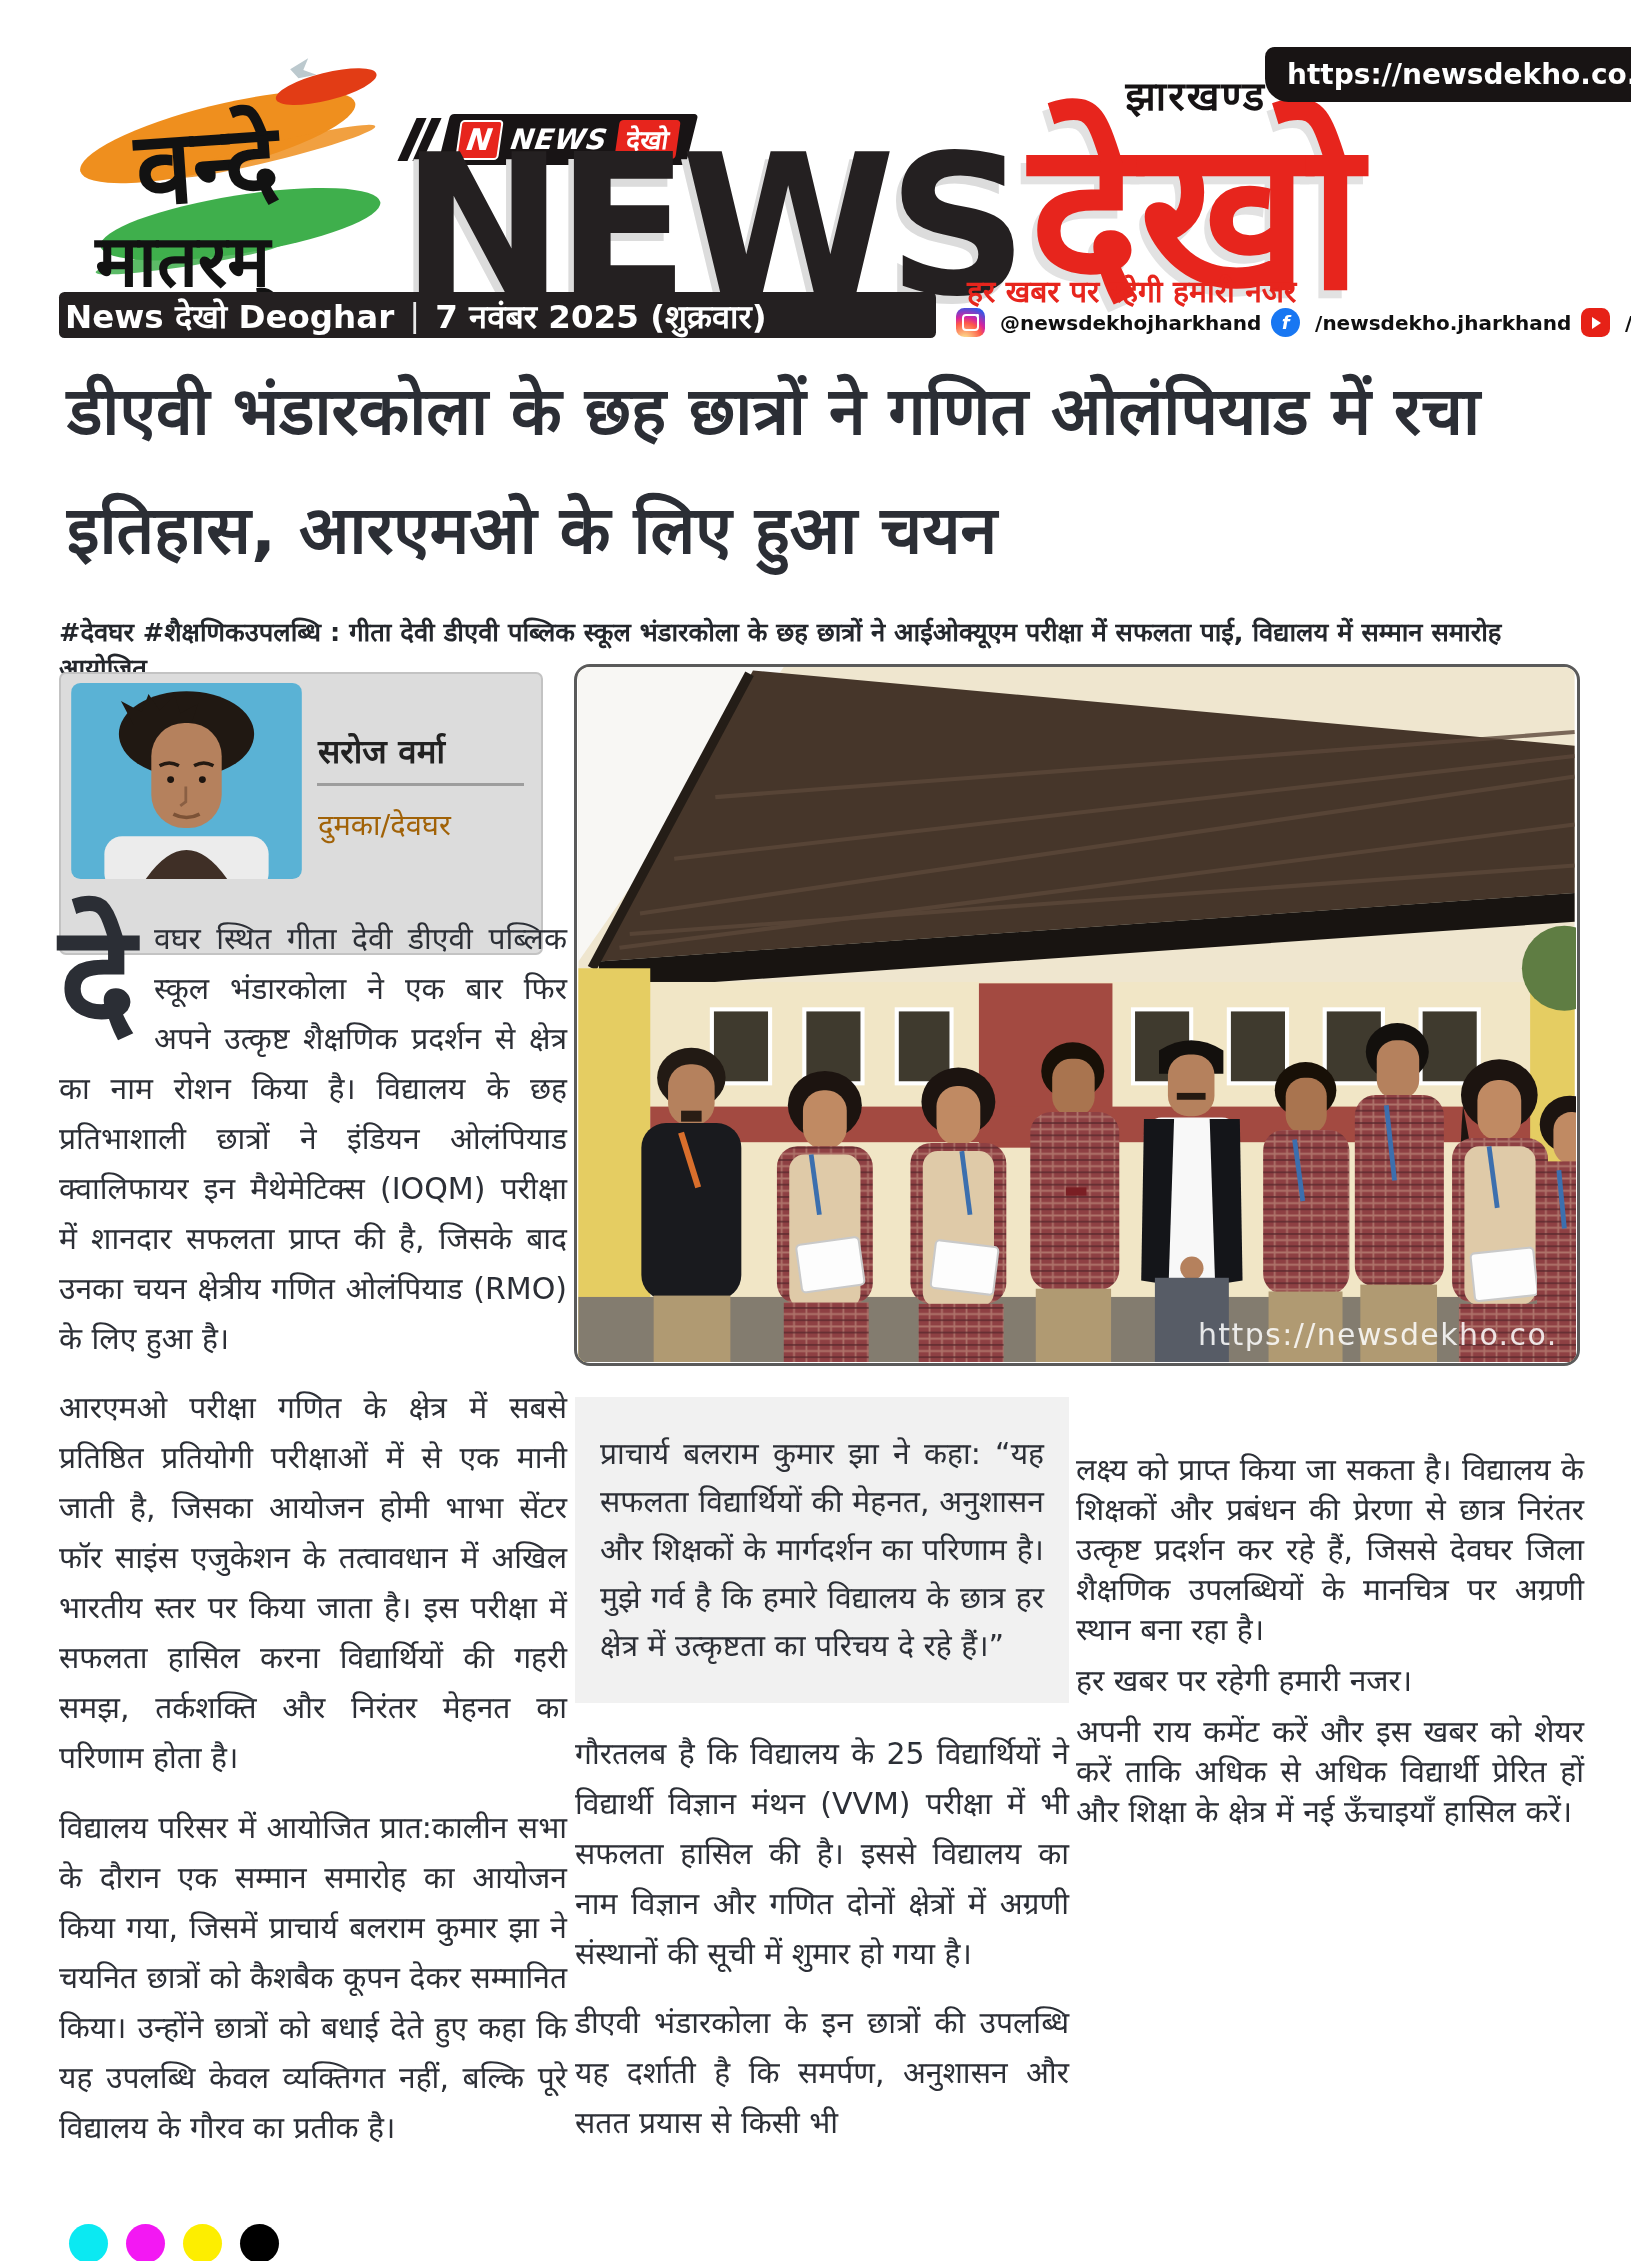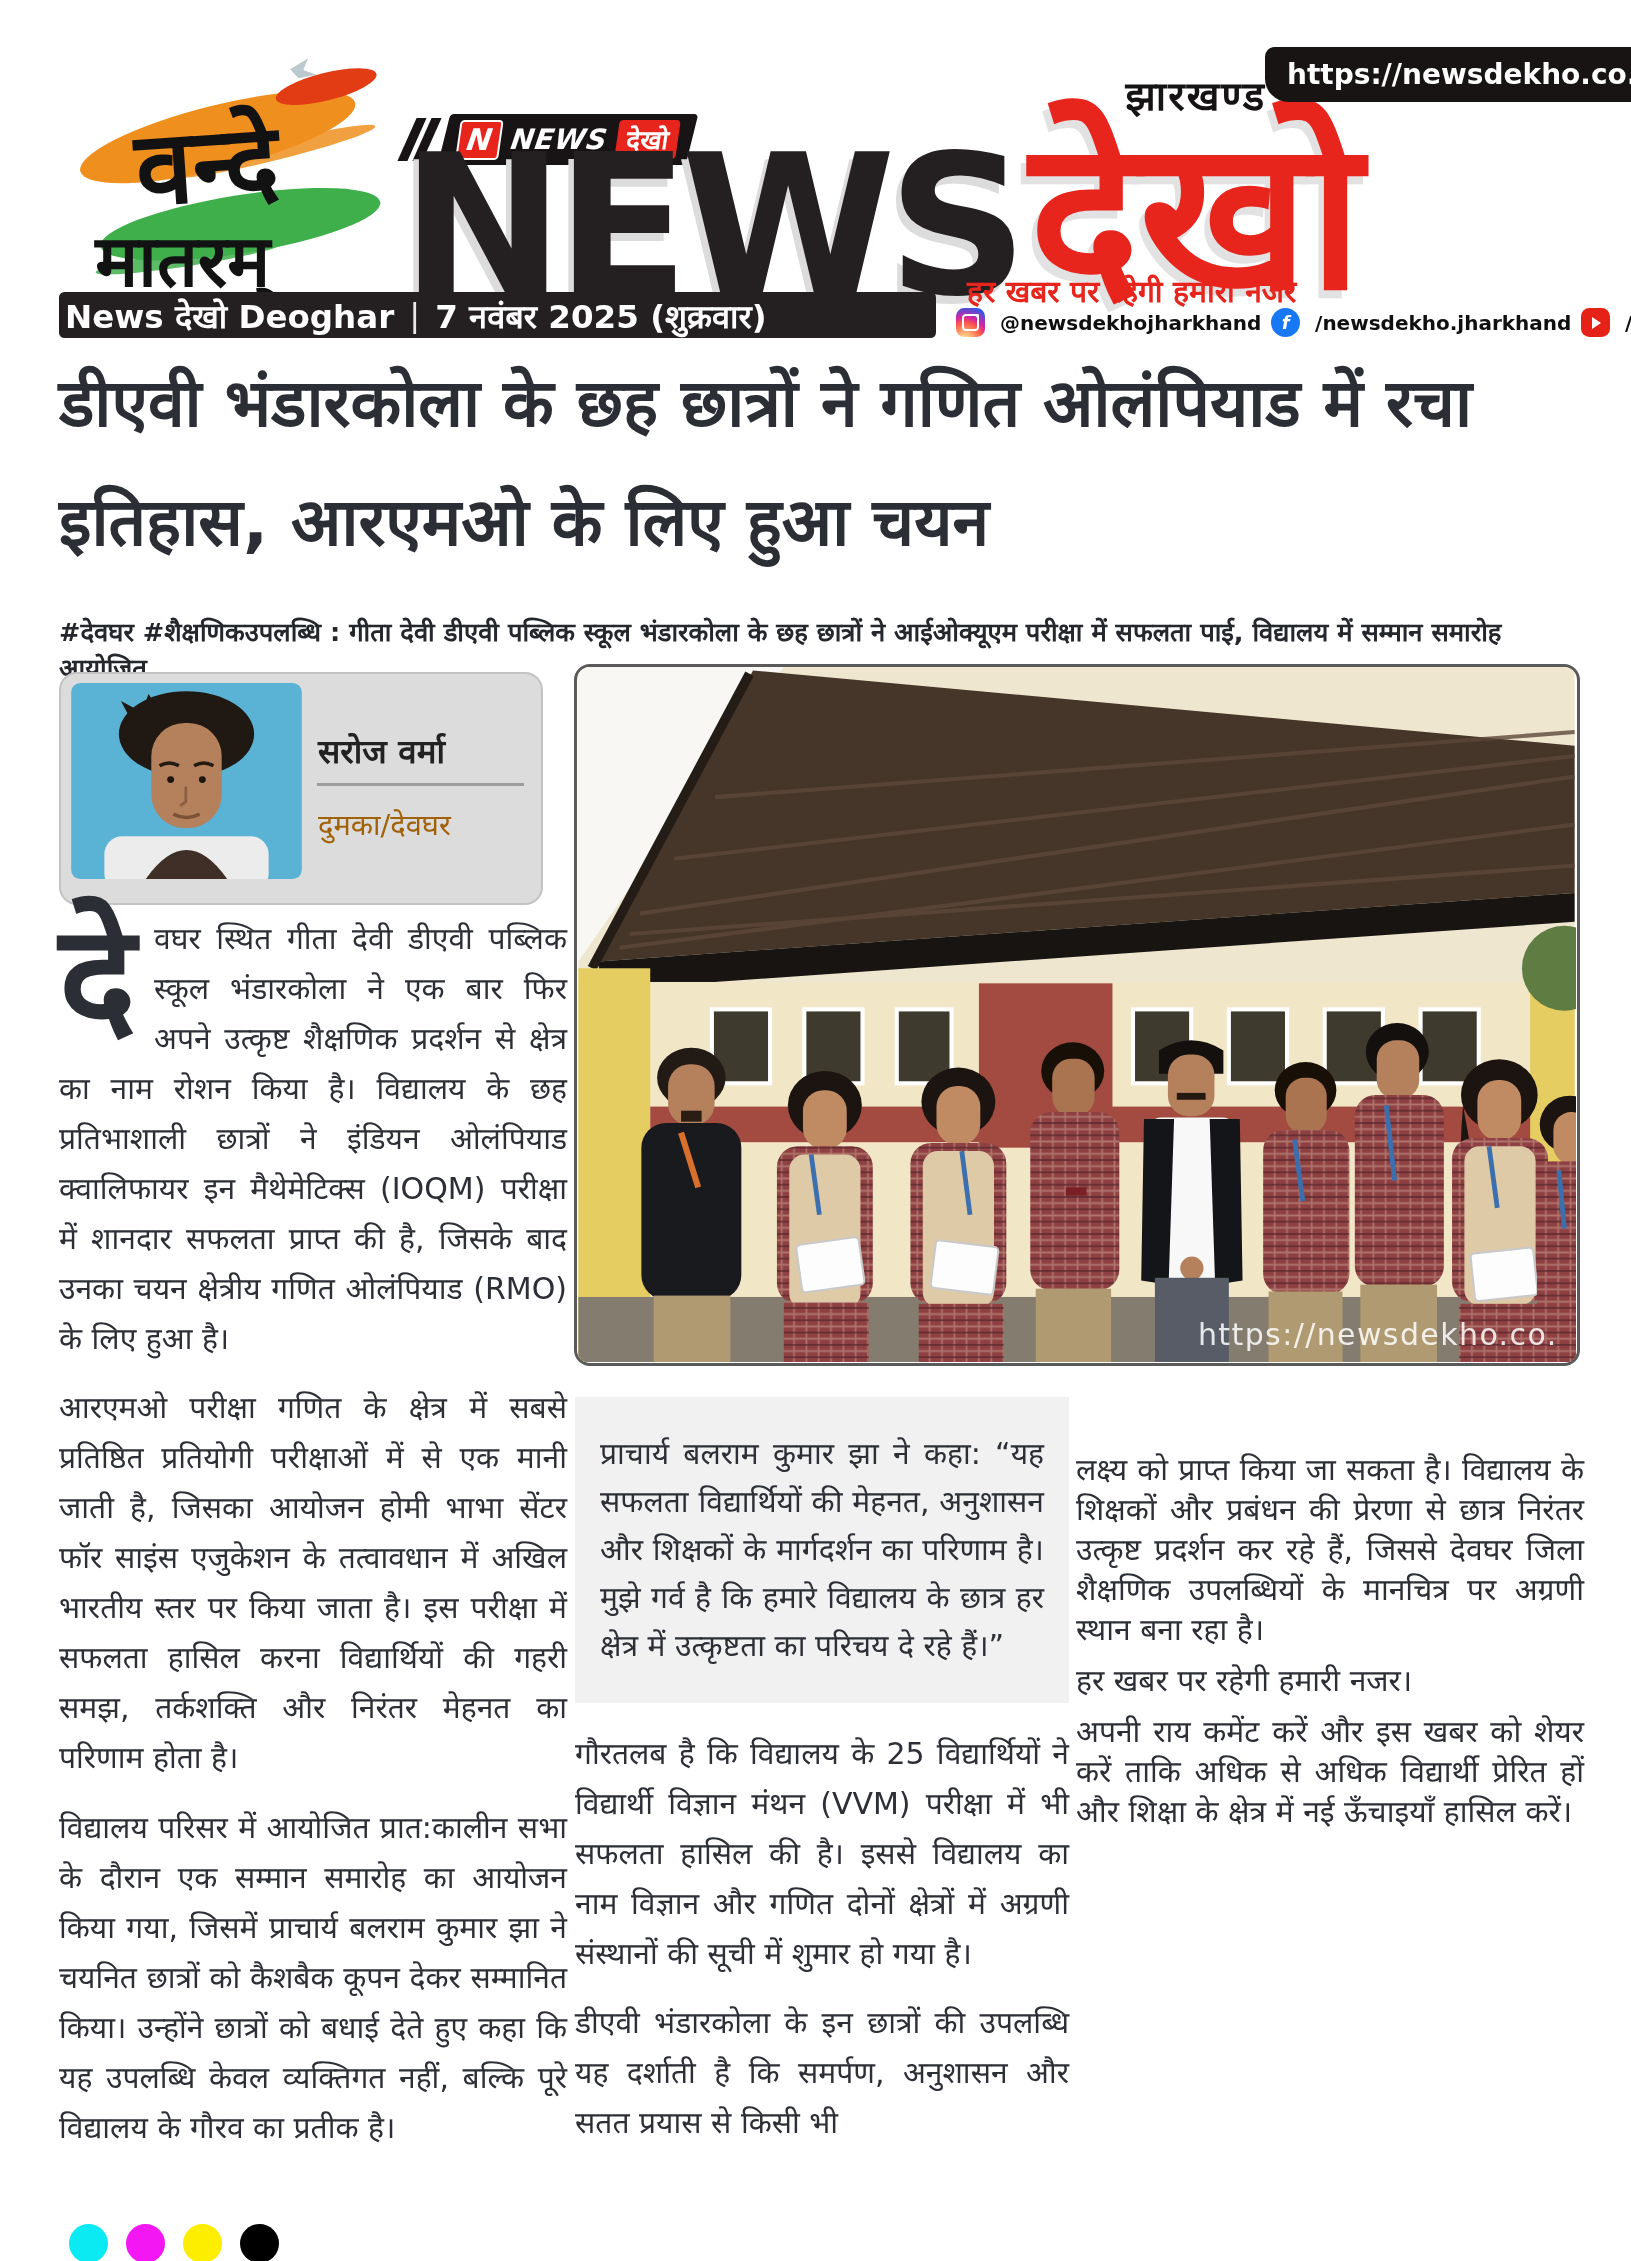--- a/index.html
+++ b/index.html
@@ -32,25 +32,25 @@
   .soc-item{display:flex;align-items:center;gap:15px;}
   .soc-ic{width:29px;height:29px;border-radius:50%;display:inline-flex;align-items:center;justify-content:center;color:#fff;font-weight:900;font-size:18px;flex:none;}
   .ic-ig{border-radius:8.3px;background:radial-gradient(circle at 30% 110%,#fdf497 0%,#fd5949 45%,#d6249f 60%,#285aeb 90%);position:relative;}
   .ic-ig::before{content:"";width:12.4px;height:12.4px;border:2.1px solid #fff;border-radius:4.1px;position:absolute;}
   .ic-ig::after{content:"";width:2.8px;height:2.8px;background:#fff;border-radius:50%;position:absolute;top:6.2px;right:6.2px;}
   .ic-fb{background:#1877f2;font-style:italic;}
   .ic-yt{border-radius:8.3px;background:#e62117;}
   .ic-yt::before{content:"";display:block;width:0;height:0;border-left:9.7px solid #fff;border-top:6.2px solid transparent;border-bottom:6.2px solid transparent;margin-left:2.8px;}
 
   
-  .headline{position:absolute;left:59px;top:344px;width:1525px;font-size:66px;line-height:119px;font-weight:800;color:#2b2e35;margin:0;}
+  .headline{position:absolute;left:59px;top:344px;width:1525px;font-size:66px;line-height:119px;font-weight:800;color:#2b2e35;margin:8px;}
   .subheadline{position:absolute;left:59px;top:614px;width:1525px;font-size:25.6px;line-height:36px;font-weight:700;color:#24272c;margin:0;}
 
   
-  .reporter-card{position:absolute;left:59px;top:672px;width:484px;height:233px;background:#dcdcdc;border:2.1px solid #c3c3c3;border-radius:18px;box-sizing:border-box;}
+  .reporter-card{position:absolute;left:59px;top:672px;width:484px;height:283px;background:#dcdcdc;border:2.1px solid #c3c3c3;border-radius:7px;box-sizing:border-box;}
   .reporter-photo{position:absolute;left:9.7px;top:9px;width:231px;height:196px;border-radius:9.7px;overflow:hidden;}
   .reporter-name{position:absolute;left:257px;top:54px;font-size:33px;font-weight:800;color:#222;}
   .reporter-divider{position:absolute;left:256px;top:109px;width:207px;height:2.8px;background:#9d9d9d;}
   .reporter-loc{position:absolute;left:257px;top:130px;font-size:29px;font-weight:500;color:#a16207;}
 
   
   .photo{position:absolute;left:574px;top:664px;width:1006px;height:702px;border:3.5px solid #5a5a5a;border-radius:16px;overflow:hidden;margin:0;box-sizing:border-box;}
   .photo svg{display:block;}
   .watermark{position:absolute;right:19.4px;bottom:11px;font-size:30px;color:rgba(255,255,255,.85);letter-spacing:1.4px;}
 

